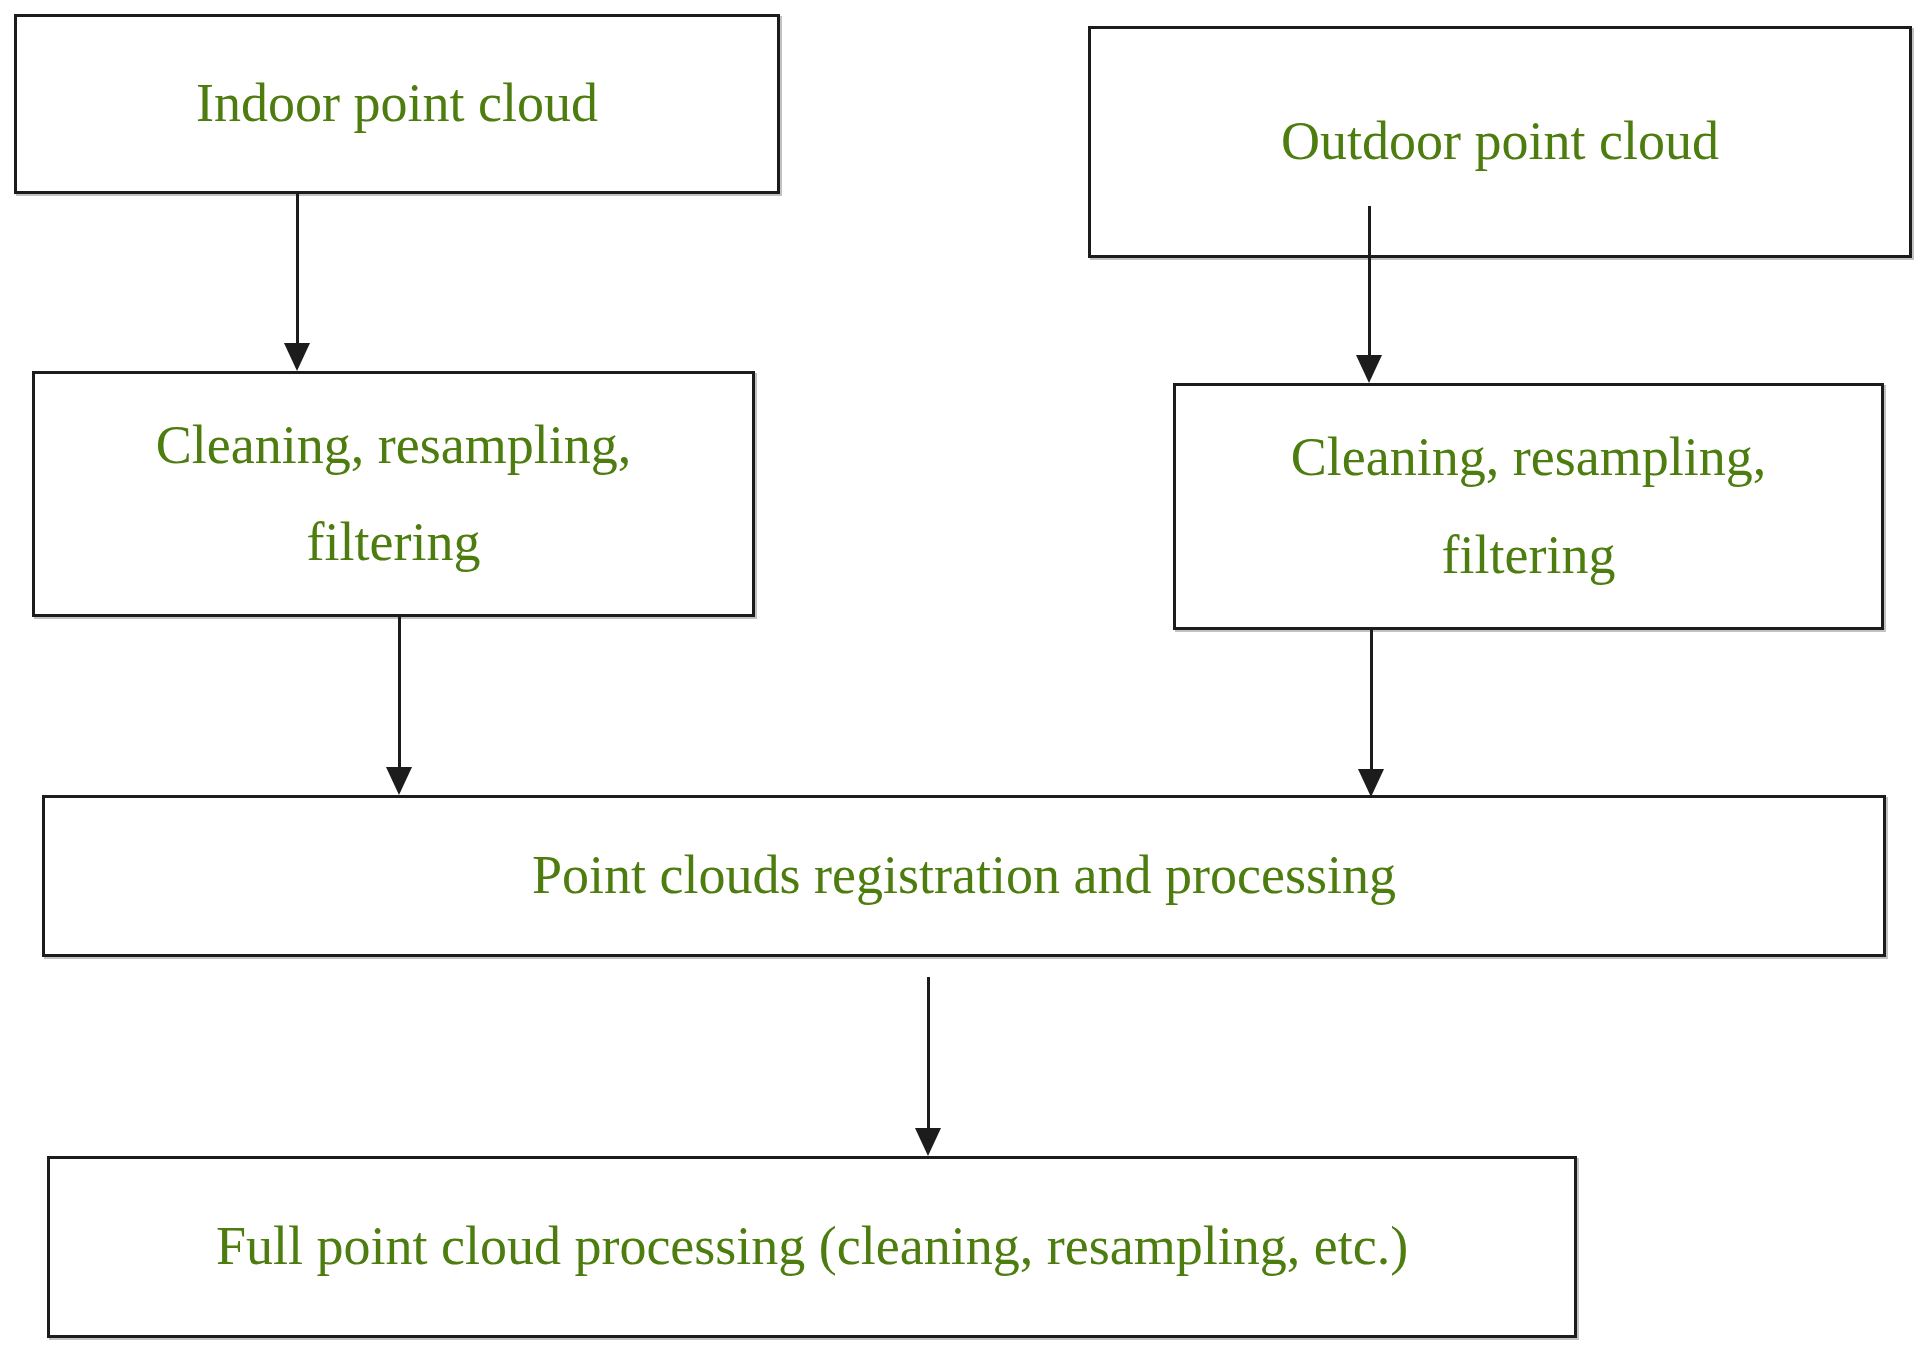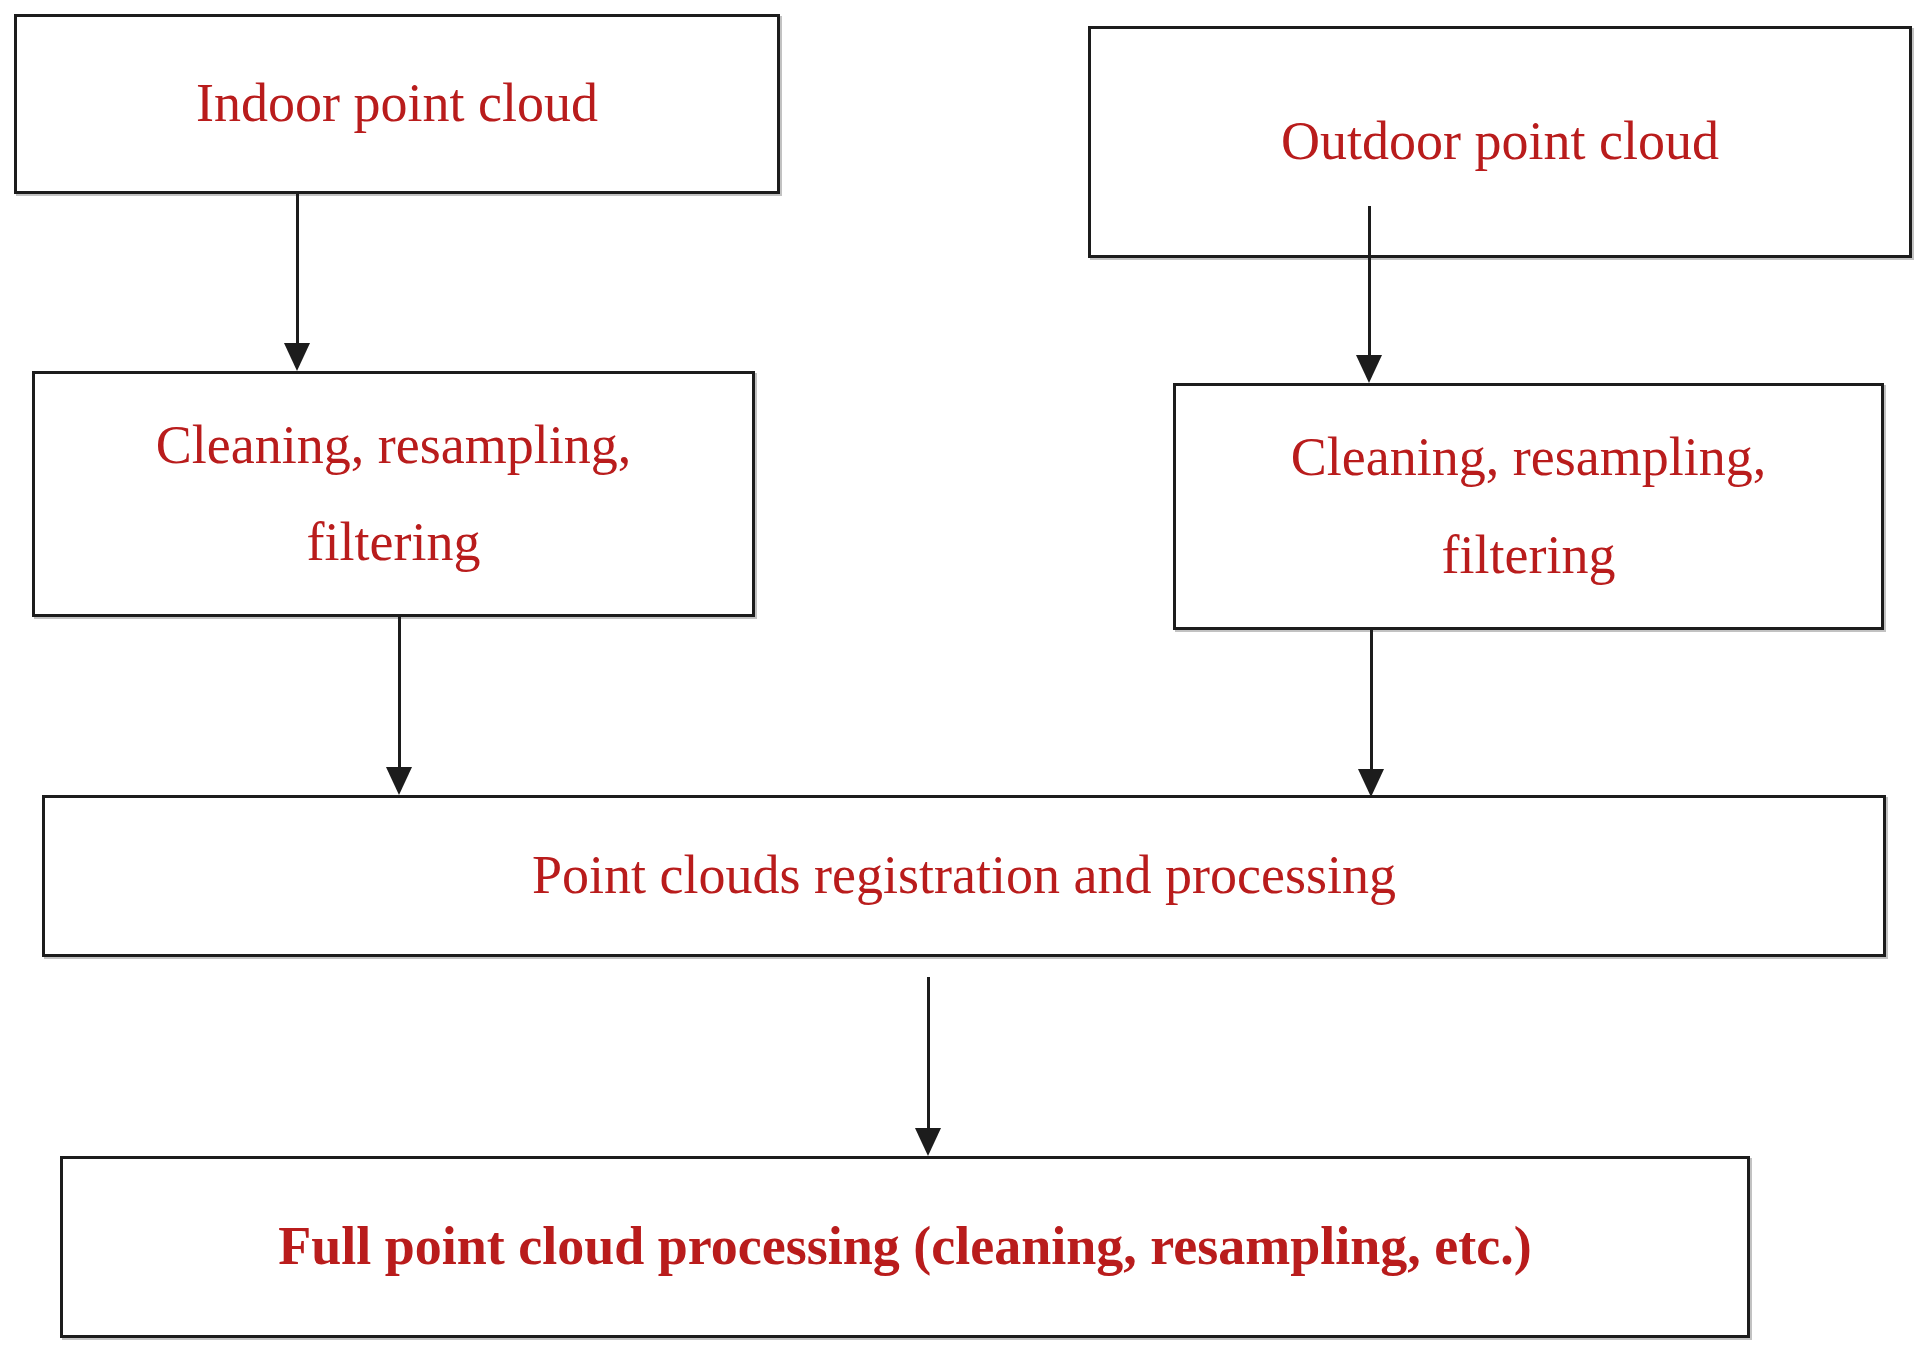--- a/index.html
+++ b/index.html
@@ -2,21 +2,21 @@
 <html><head>
 <meta charset="utf-8">
 <style>
   html, body { margin: 0; padding: 0; background: #ffffff; }
   #canvas {
     position: relative;
     width: 1925px;
     height: 1359px;
     background: #ffffff;
     font-family: "Liberation Serif", "DejaVu Serif", serif;
-    color: #b91c1c;
+    color: #4d7c0f;
     overflow: hidden;
   }
 
   
   .node {
     position: absolute;
     box-sizing: border-box;
     border: 3px solid #1c1c1c;
     background: #ffffff;
     display: flex;
@@ -28,21 +28,21 @@
     line-height: 1.8;
     box-shadow: 2px 2px 0 rgba(120,120,120,0.45);
   }
   .node span { display: block; }
 
   #box-indoor        { left: 14px;   top: 14px;   width: 766px;  height: 180px; }
   #box-outdoor       { left: 1088px; top: 26px;   width: 824px;  height: 232px; }
   #box-clean-left    { left: 32px;   top: 371px;  width: 723px;  height: 246px; }
   #box-clean-right   { left: 1173px; top: 383px;  width: 711px;  height: 247px; }
   #box-registration  { left: 42px;   top: 795px;  width: 1844px; height: 162px; }
-  #box-full          { left: 60px;   top: 1156px; width: 1690px; height: 182px; font-weight: bold; }
+  #box-full          { left: 47px;   top: 1156px; width: 1530px; height: 182px; }
 
   
   .arrow { position: absolute; width: 26px; }
   .arrow .shaft {
     position: absolute;
     left: 50%;
     margin-left: -1.5px;
     width: 3px;
     top: 0;
     bottom: 25px;

